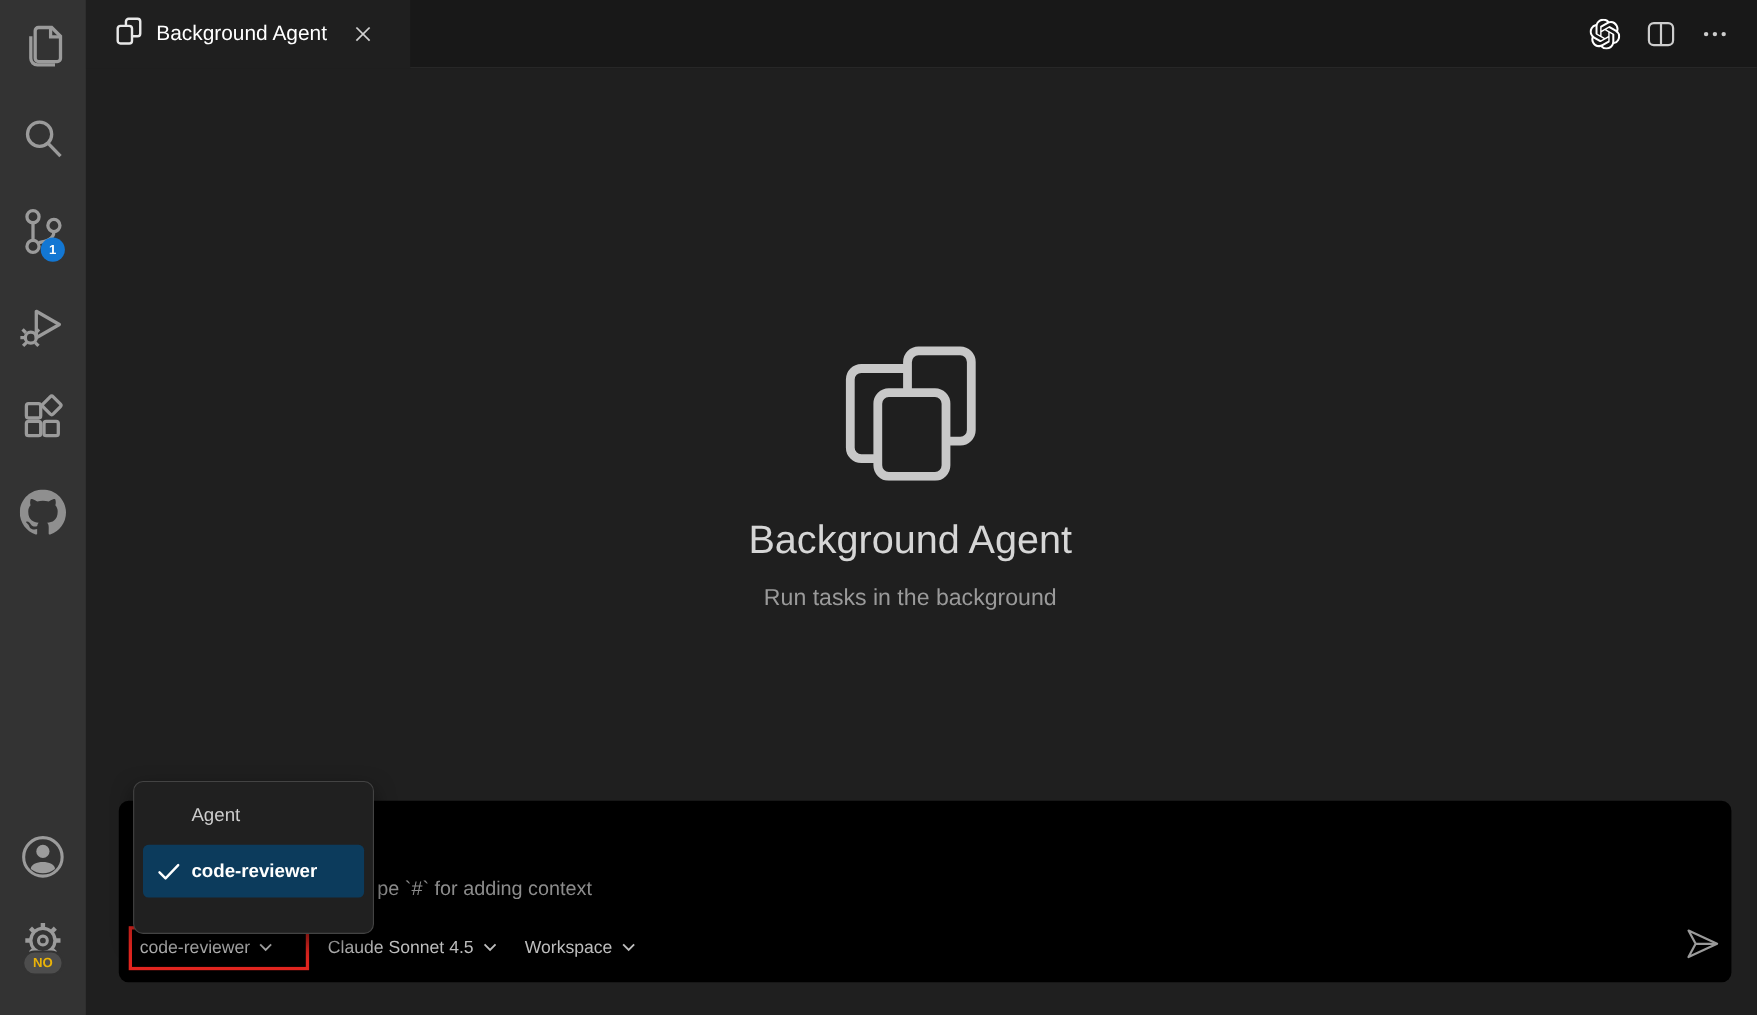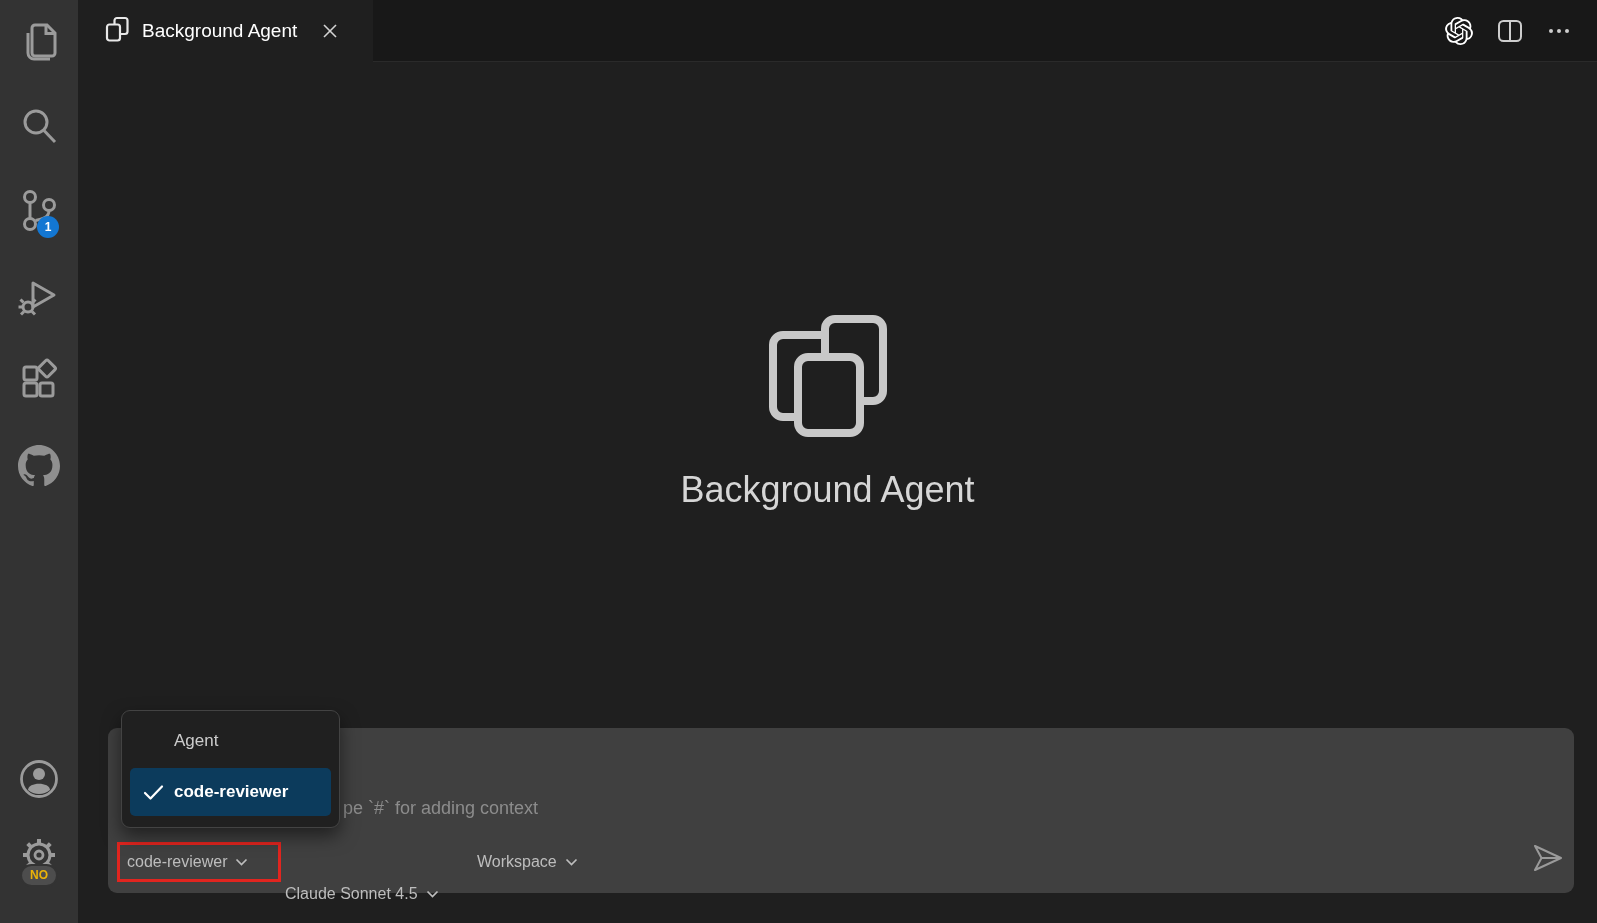--- a/index.html
+++ b/index.html
@@ -67,47 +67,47 @@
   }
   .hero-title {
     margin-top:28px; color:#d6d6d6; font-size:36px; font-weight:normal;
   }
   .hero-subtitle {
     margin-top:20px; color:#9a9a9a; font-size:21px;
   }
   
   .composer {
     position:absolute; left:108px; top:728px; width:1466px; height:165px;
-    background:#404040; border-radius:9px; z-index:2;
+    background:#000000; border-radius:9px; z-index:2;
   }
   .composer-placeholder {
     position:absolute; left:235px; top:68px;
     color:#8c8c8c; font-size:18px; line-height:24px; white-space:pre;
   }
   .ctrl {
     position:absolute; top:121px; height:26px;
     display:flex; align-items:center; gap:8px;
     color:#bdbdbd; font-size:16px; line-height:24px;
     cursor:pointer; white-space:nowrap;
   }
   .ctrl-agent { left:19px; }
-  .ctrl-model { left:177px;margin-top:32px; }
+  .ctrl-model { left:190px; }
   .ctrl-scope { left:369px;align-items:center; }
   .send-button {
     position:absolute; left:1420px; top:112px; width:40px; height:40px;
     display:flex; align-items:center; justify-content:center; cursor:pointer;
   }
   
   .annotation-red {
     position:absolute; left:9px; top:114px; width:164px; height:40px;
     border:3px solid #e1251f; z-index:6; pointer-events:none;
   }
   
   .agent-menu {
-    position:absolute; left:121px; top:710px; width:219px; height:118px;
+    position:absolute; left:121px; top:710px; width:219px; height:139px;
     background:#202020; border:1px solid #434343; border-radius:9px;
     box-shadow:0 8px 18px rgba(0,0,0,0.5);
     z-index:8; padding:8px 8px 9px;
   }
   .menu-item {
     height:44px; display:flex; align-items:center;
     padding-left:44px;
     color:#cccccc; font-size:17px; cursor:pointer; border-radius:5px;
   }
   .menu-item.selected {
@@ -258,20 +258,21 @@
 
 <div class="hero">
   <span>
     <svg width="122" height="124" viewBox="0 0 122 124" fill="none" stroke="#c8c8c8" stroke-width="8" stroke-linejoin="round">
       <rect x="6" y="22" width="58" height="82" rx="10" fill="#1f1f1f"></rect>
       <rect x="58" y="6" width="58" height="82" rx="10" fill="#1f1f1f"></rect>
       <rect x="31" y="44" width="62" height="76" rx="10" fill="#1f1f1f"></rect>
     </svg>
   </span>
   <div class="hero-title">Background Agent</div>
+  <div class="hero-subtitle">Run tasks in the background</div>
 </div>
 
 <div class="composer">
   <div class="composer-placeholder">pe `#` for adding context</div>
 
   <div class="ctrl ctrl-agent">
     <span>code-reviewer</span>
     <span>
       <svg width="13" height="9" viewBox="0 0 13 9" fill="none" stroke="#bdbdbd" stroke-width="1.7">
           <polyline points="1.5,1.5 6.5,6.5 11.5,1.5"></polyline>

